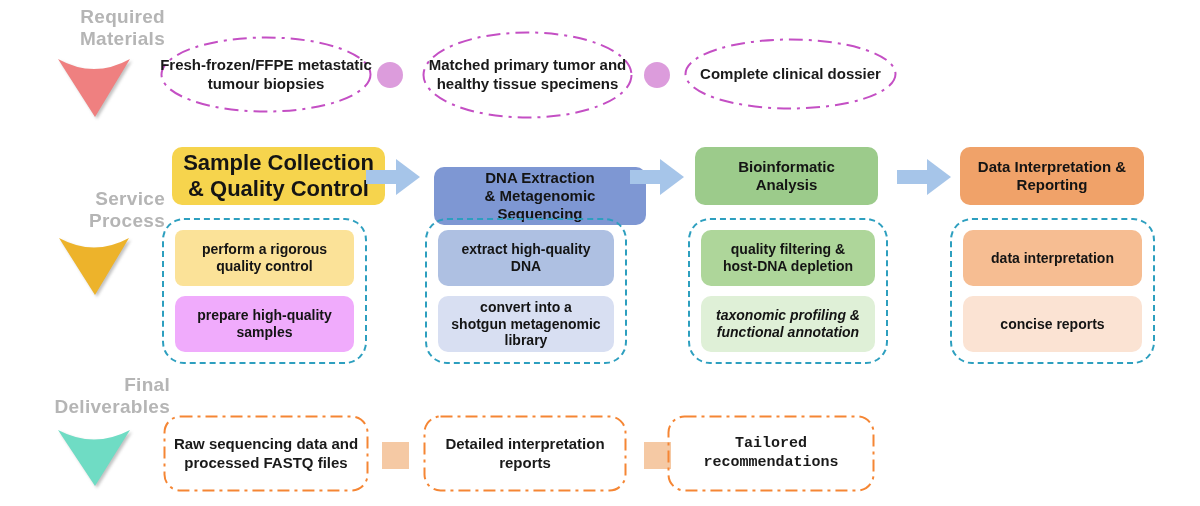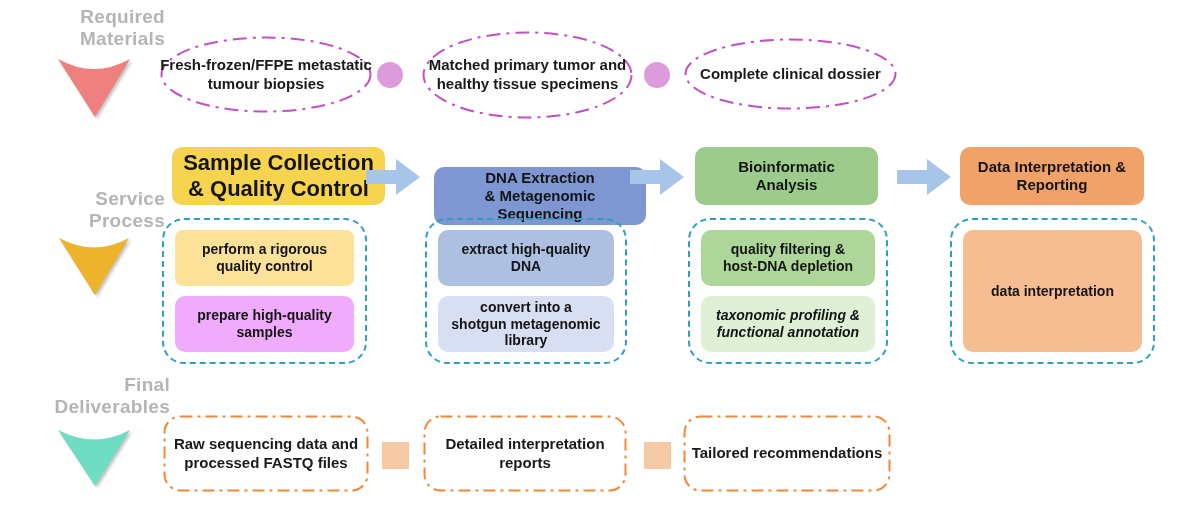--- a/index.html
+++ b/index.html
@@ -202,20 +202,21 @@
 
   <div class="sub-container" style="left:688px; width:200px;">
     <div class="sub-box" style="background:#AED69A;">quality filtering &amp;
 host-DNA depletion</div>
     <div class="sub-box" style="background:#DFF0D7;font-style:italic;">taxonomic profiling &amp;
 functional annotation</div>
   </div>
 
   <div class="sub-container" style="left:950px; width:205px;">
     <div class="sub-box" style="background:#F6BD92;">data interpretation</div>
+    <div class="sub-box" style="background:#FBE3D3;">concise reports</div>
   </div>
 
   <div class="deliv-box" style="left:163px; width:206px;">
     <svg class="frame" width="206" height="77" viewBox="0 0 206 77">
       <rect x="1.5" y="1.5" width="203" height="74" rx="16" fill="none" stroke="#F58634" stroke-width="2" stroke-dasharray="12 5 3 5"></rect>
     </svg>
     <span>Raw sequencing data and
 processed FASTQ files</span>
   </div>
 
@@ -224,20 +225,20 @@
   <div class="deliv-box" style="left:423px; width:204px;">
     <svg class="frame" width="204" height="77" viewBox="0 0 204 77">
       <rect x="1.5" y="1.5" width="201" height="74" rx="16" fill="none" stroke="#F58634" stroke-width="2" stroke-dasharray="12 5 3 5"></rect>
     </svg>
     <span>Detailed interpretation
 reports</span>
   </div>
 
   <div class="sq" style="left:644px; top:442px;"></div>
 
-  <div class="deliv-box" style="left:683px; width:208px;">
+  <div class="deliv-box" style="left:667px; width:208px;font-family:Liberation Mono, monospace;">
     <svg class="frame" width="208" height="77" viewBox="0 0 208 77">
       <rect x="1.5" y="1.5" width="205" height="74" rx="16" fill="none" stroke="#F58634" stroke-width="2" stroke-dasharray="12 5 3 5"></rect>
     </svg>
     <span>Tailored recommendations</span>
   </div>
 
 </div>
 
 </body></html>

